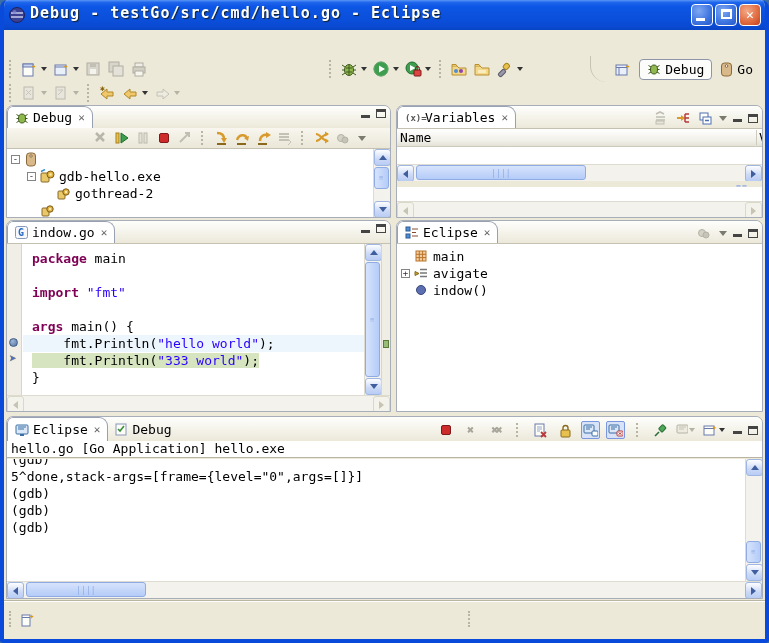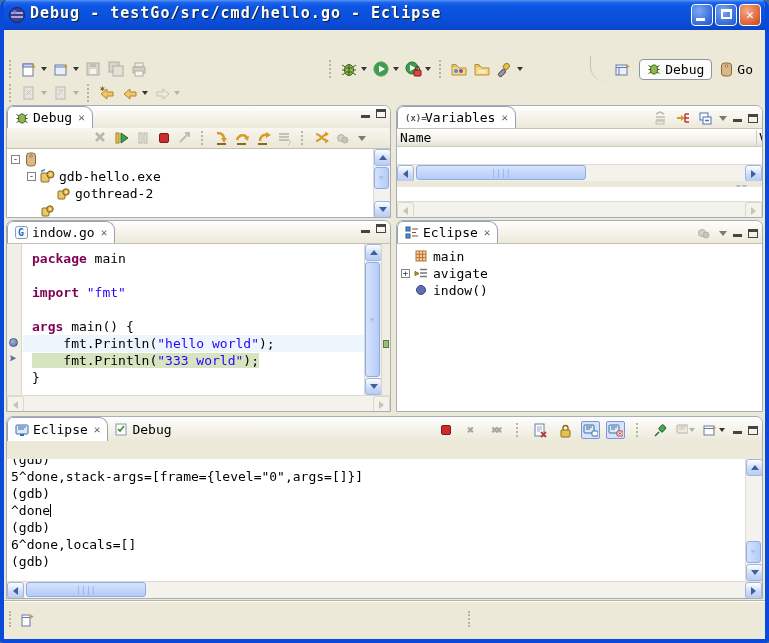--- a/index.html
+++ b/index.html
@@ -747,28 +747,27 @@
               <rect x="1" y="3" width="10" height="9" fill="#FDFDF8" stroke="#6A7AAE"></rect>
               <path d="M1 5.5 h10" stroke="#6A7AAE"></path>
               <text x="9" y="7" font-size="8" fill="#D89A10" font-weight="bold">✦</text>
             </svg>
             <span class="dd" style="margin-left:1px"></span>
           </span>
         <span class="mm-min"></span>
         <span class="mm-max"></span>
       </div>
     </div>
+    <div class="console-label">hello.go [Go Application] hello.exe</div>
     <div class="console-text">
       <div id="console-lines" style="margin-top:-8px">
           <div class="console-line">(gdb)</div>
           <div class="console-line">5^done,stack-args=[frame={level="0",args=[]}]</div>
           <div class="console-line">(gdb)</div>
-          <div class="console-line">^done<span class="caret"></span></div>
           <div class="console-line">(gdb)</div>
-          <div class="console-line">6^done,locals=[]</div>
           <div class="console-line">(gdb)</div>
         </div>
     </div>
 
     <div class="sb-v" style="right:0;top:42px;bottom:17px">
       <span class="sb-btn" style="left:0;top:0">
           <span class="t-up"></span>
         </span>
       <span class="sb-thumb" style="left:0;bottom:18px;width:15px;height:22px">
           <span class="grip" style="font-size:7px;letter-spacing:1px">≡</span>

